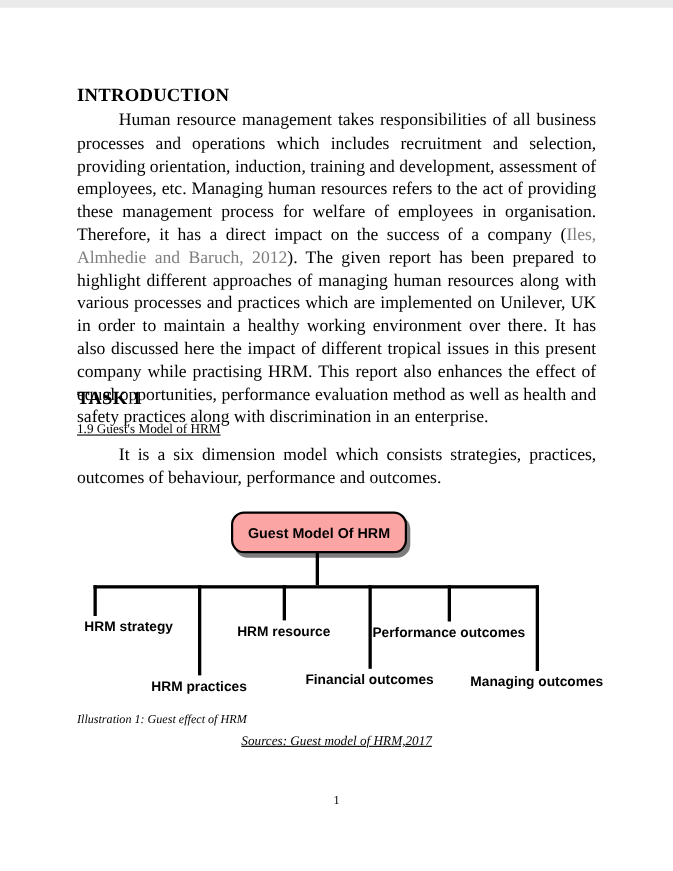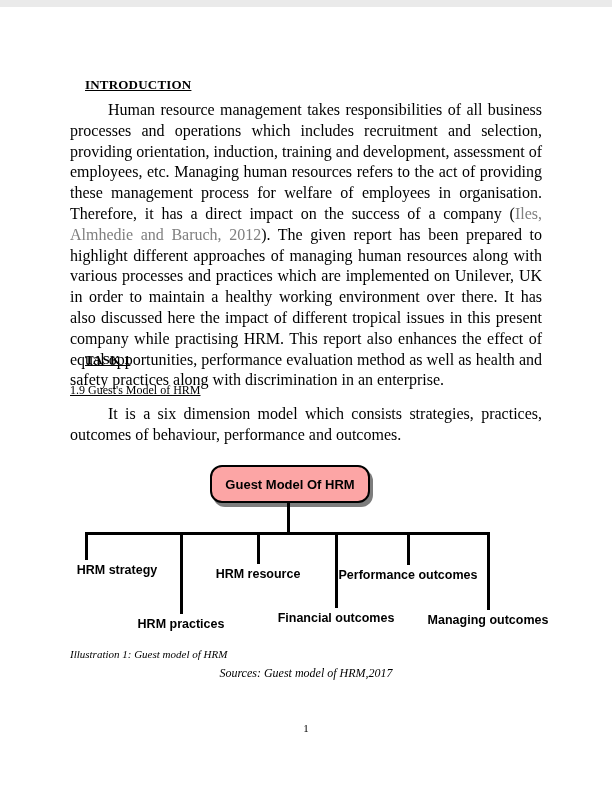--- a/index.html
+++ b/index.html
@@ -14,25 +14,24 @@
     margin: 0 auto;
   }
   .top-strip {
     position: absolute;
     top: 0; left: 0; right: 0;
     height: 7px;
     background: #eaeaea;
   }
   .section-heading {
     position: absolute;
-    left: 85px;
-    font-size: 13px;
+    left: 70px;
+    font-size: 17px;
     font-weight: bold;
     letter-spacing: 0.2px;
-    text-decoration: underline;
   }
   .body-para {
     position: absolute;
     left: 70px;
     width: 472px;
     font-size: 16px;
     line-height: 20.8px;
     text-align: justify;
     text-indent: 38px;
   }
@@ -85,20 +84,21 @@
     font-style: italic;
   }
   .source-line {
     position: absolute;
     left: 0;
     top: 666px;
     width: 612px;
     text-align: center;
     font-size: 12px;
     font-style: italic;
+    text-decoration: underline;
   }
   .page-number {
     position: absolute;
     left: 0;
     top: 722px;
     width: 612px;
     text-align: center;
     font-size: 11px;
   }
 </style>
@@ -136,18 +136,18 @@
     <div class="vline" style="left:487px; top:72px; height:78px;"></div>
 
     <div class="node-label" style="left:101px; top:157px;">HRM practices</div>
     <div class="node-label" style="left:37px;  top:103px;">HRM strategy</div>
     <div class="node-label" style="left:178px; top:107px;">HRM resource</div>
     <div class="node-label" style="left:256px; top:151px;">Financial outcomes</div>
     <div class="node-label" style="left:328px; top:108px;">Performance outcomes</div>
     <div class="node-label" style="left:408px; top:153px;">Managing outcomes</div>
   </div>
 
-  <div class="illustration-caption">Illustration 1: Guest model of HRM</div>
+  <div class="illustration-caption">Illustration 1: Guest effect of HRM</div>
 
   <div class="source-line">Sources: Guest model of HRM,2017</div>
 
   <div class="page-number">1</div>
 </div>
 
 </body></html>

